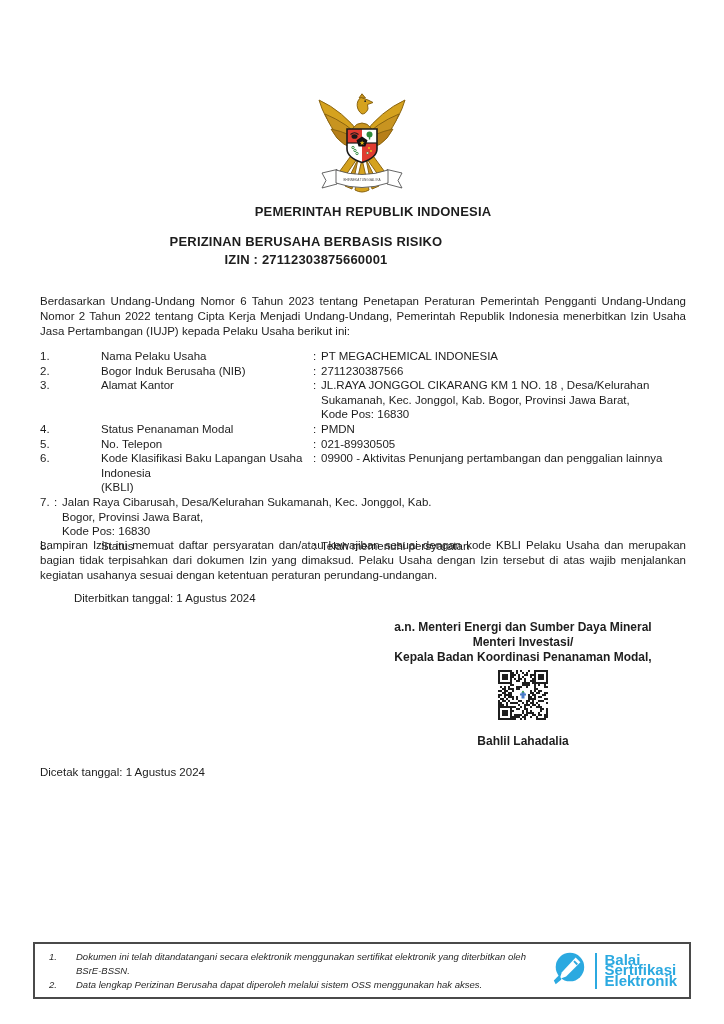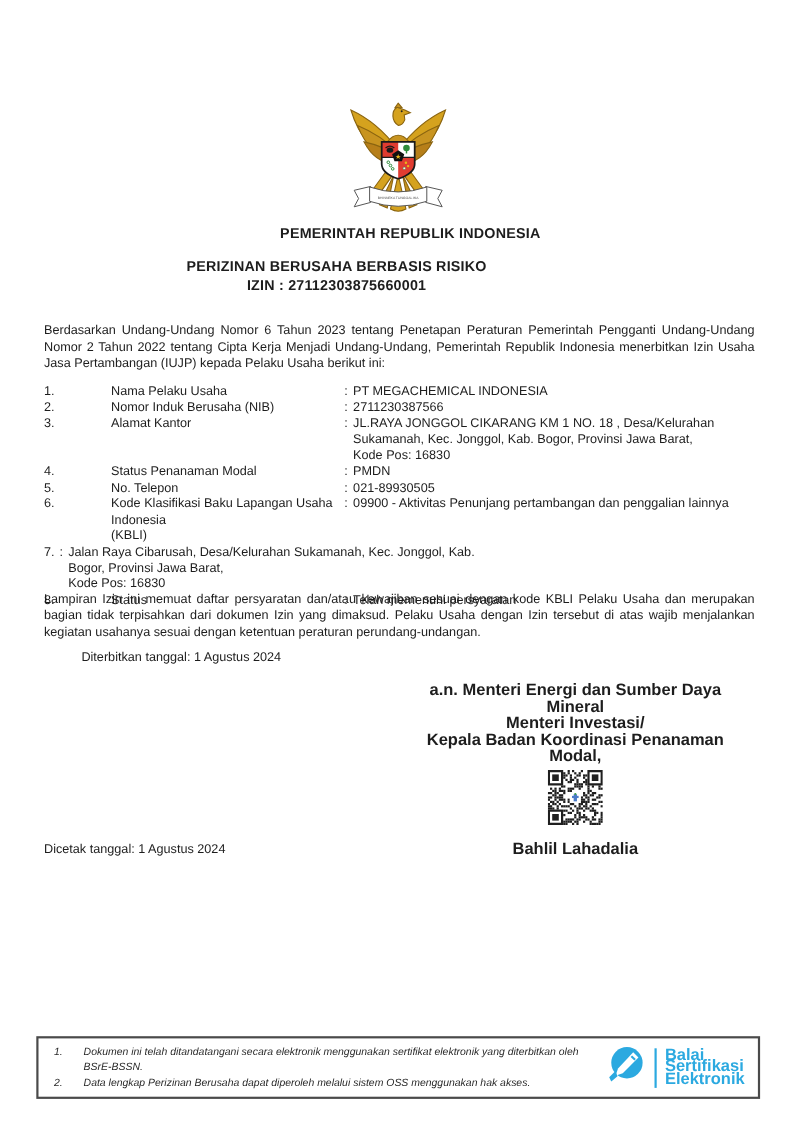--- a/index.html
+++ b/index.html
@@ -25,21 +25,21 @@
   .fcolon { width:8px; flex:none; }
   .fvalue { flex:1; white-space:pre-line; }
 
   .closing { position:absolute; top:538px; left:40px; width:646px;
              font-size:11.5px; line-height:15px; text-align:justify; }
 
   .issued  { position:absolute; top:592px; left:40px; font-size:11.5px;padding-left:34px; }
   .printed { position:absolute; top:766px; left:40px; font-size:11.5px; }
 
   .sig { position:absolute; top:620px; left:363px; width:320px; text-align:center;
-         font-weight:bold; font-size:15px; line-height:15px; }
+         font-weight:bold; font-size:12px; line-height:15px; }
   .sig-qr { width:50px; height:50px; margin:5px auto 0; }
   .sig-name { margin-top:14px; }
 
   .footer-box { position:absolute; top:942px; left:33px; width:658px; height:57px;
                 border:2px solid #4a4a4a; display:flex; align-items:center;
                 justify-content:space-between; padding:0 6px 0 14px; background:#fff; }
   .fnotes { font-style:italic; font-size:9.5px; line-height:14px; color:#2a2a2a; }
   .fnote  { display:flex; }
   .fnote-num { width:27px; flex:none; }
 
@@ -121,21 +121,21 @@
 
   <div class="fields">
     <div class="frow">
       <span class="fnum">1.</span>
       <span class="flabel">Nama Pelaku Usaha</span>
       <span class="fcolon">:</span>
       <span class="fvalue">PT MEGACHEMICAL INDONESIA</span>
     </div>
     <div class="frow">
       <span class="fnum">2.</span>
-      <span class="flabel">Nomor Induk Berusaha (NIB)</span>
+      <span class="flabel">Bogor Induk Berusaha (NIB)</span>
       <span class="fcolon">:</span>
       <span class="fvalue">2711230387566</span>
     </div>
     <div class="frow">
       <span class="fnum">3.</span>
       <span class="flabel">Alamat Kantor</span>
       <span class="fcolon">:</span>
       <span class="fvalue">JL.RAYA JONGGOL CIKARANG KM 1 NO. 18 , Desa/Kelurahan
 Sukamanah, Kec. Jonggol, Kab. Bogor, Provinsi Jawa Barat,
 Kode Pos: 16830</span>

